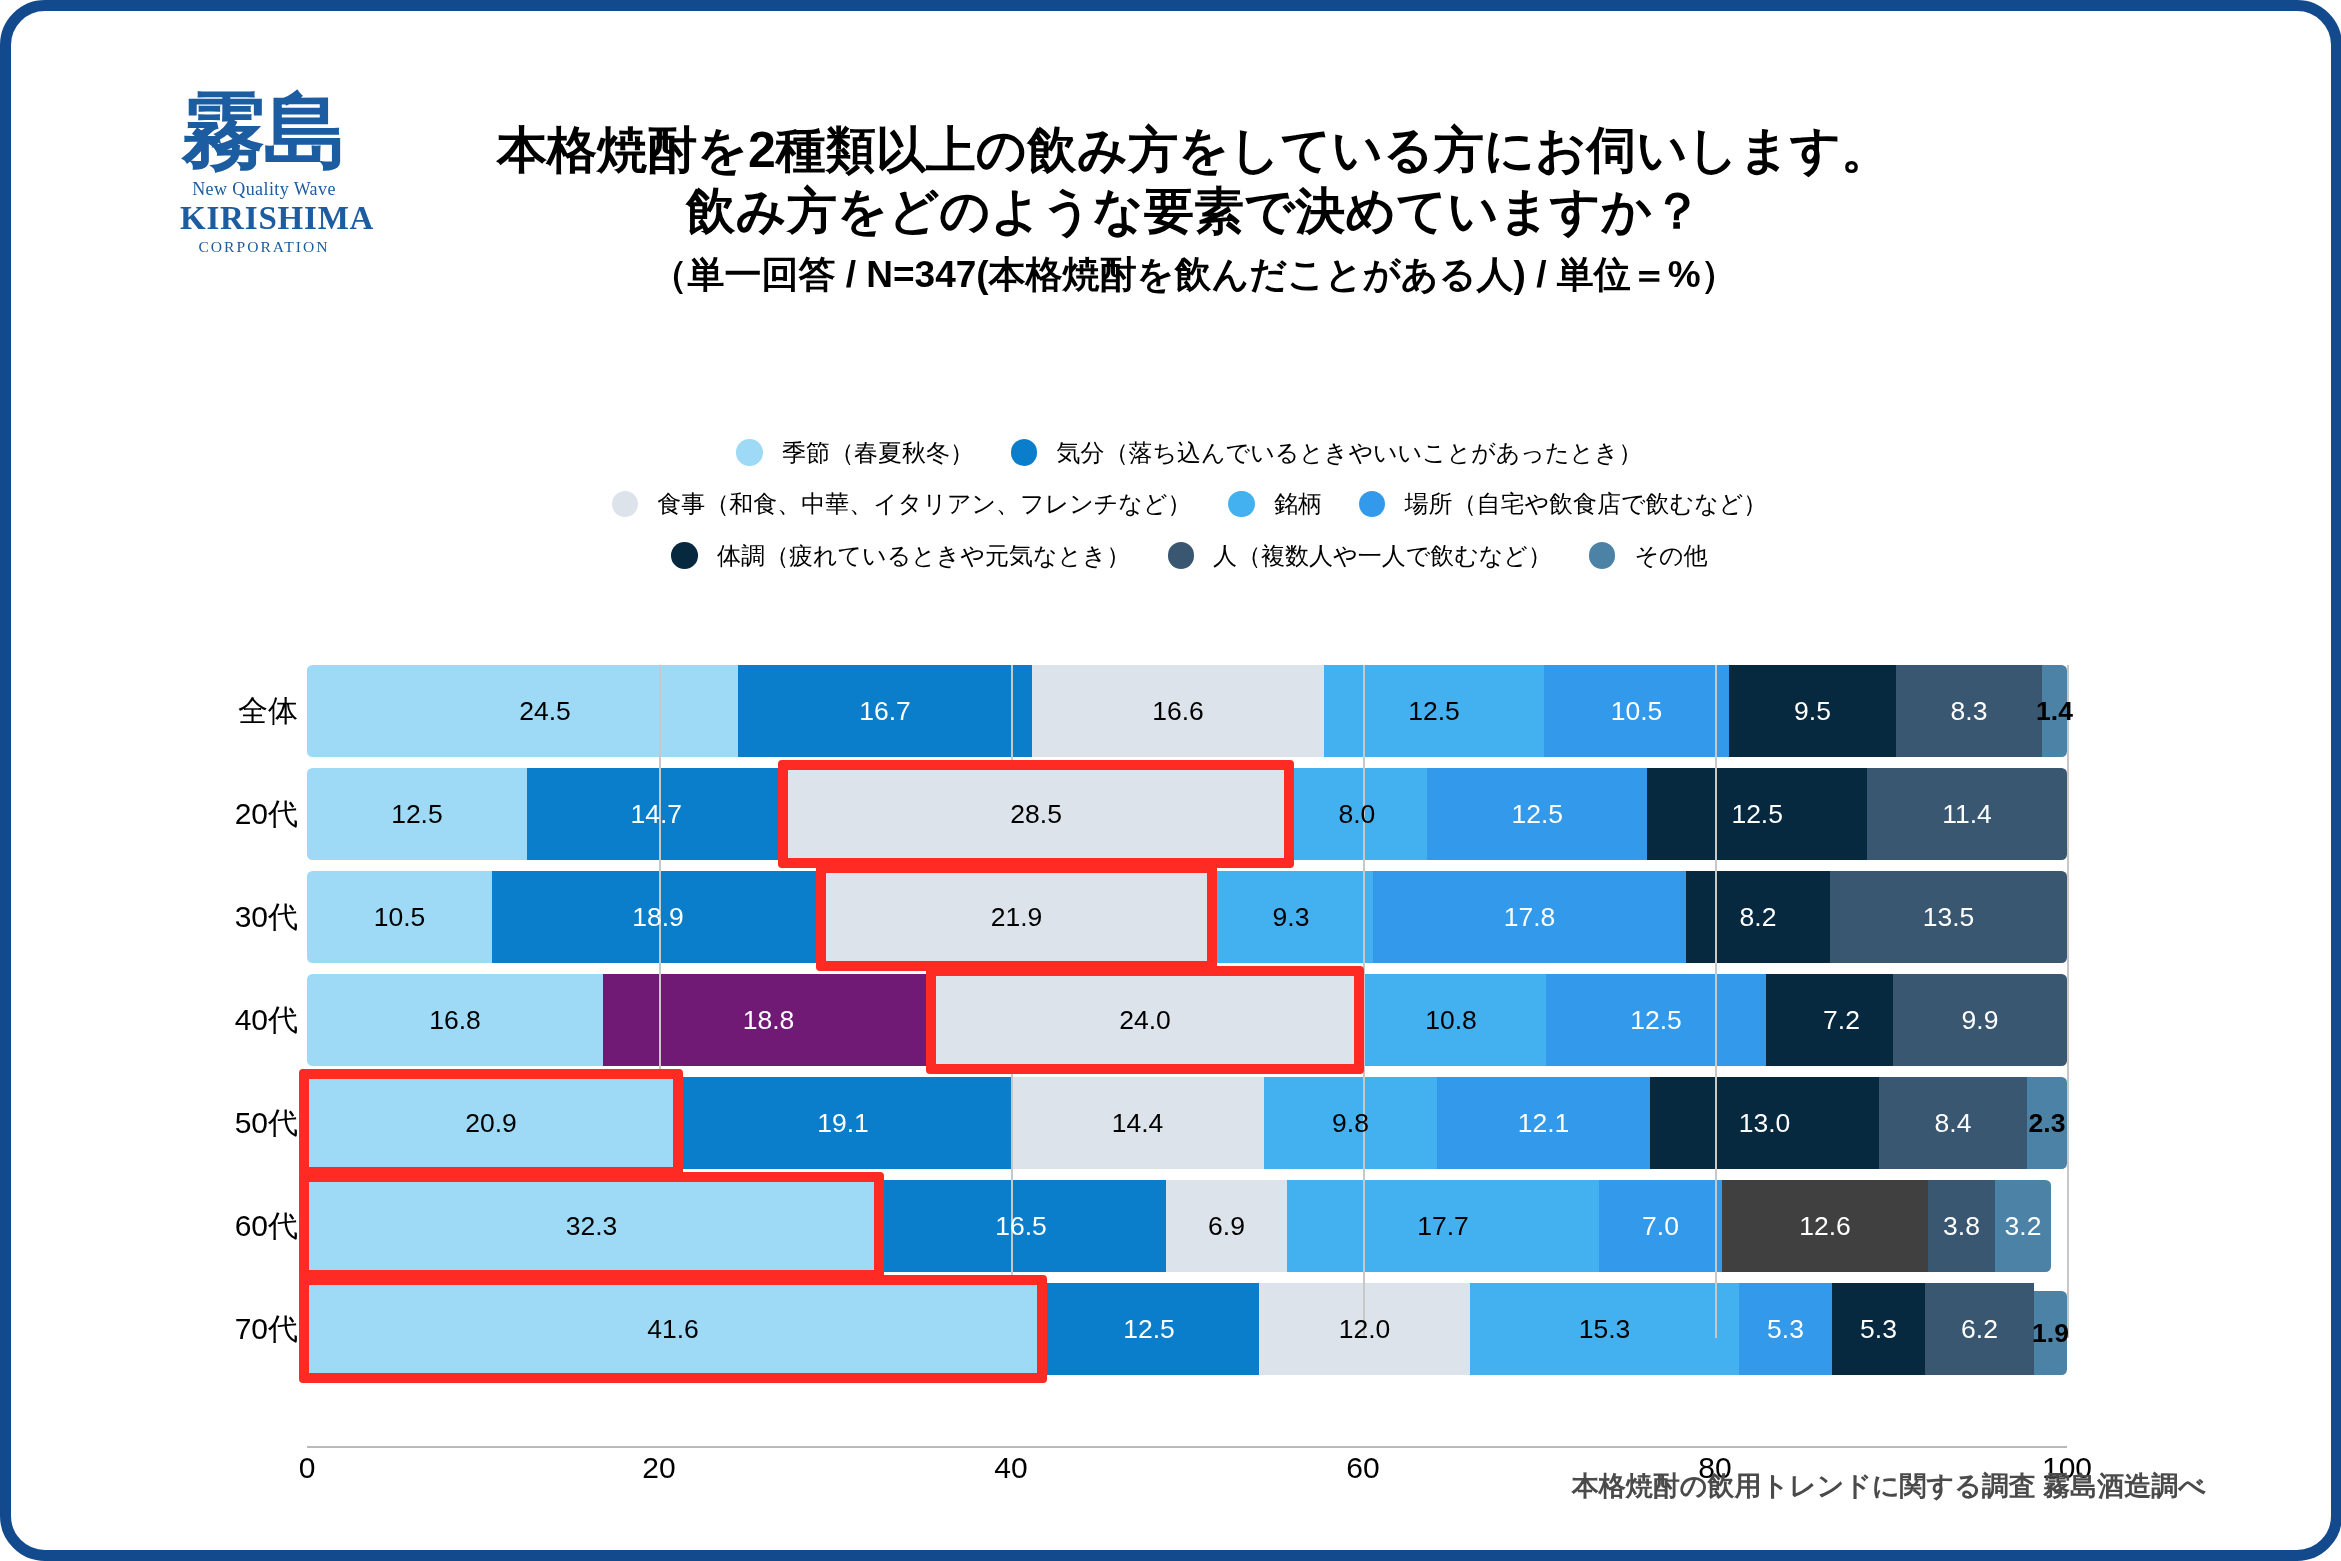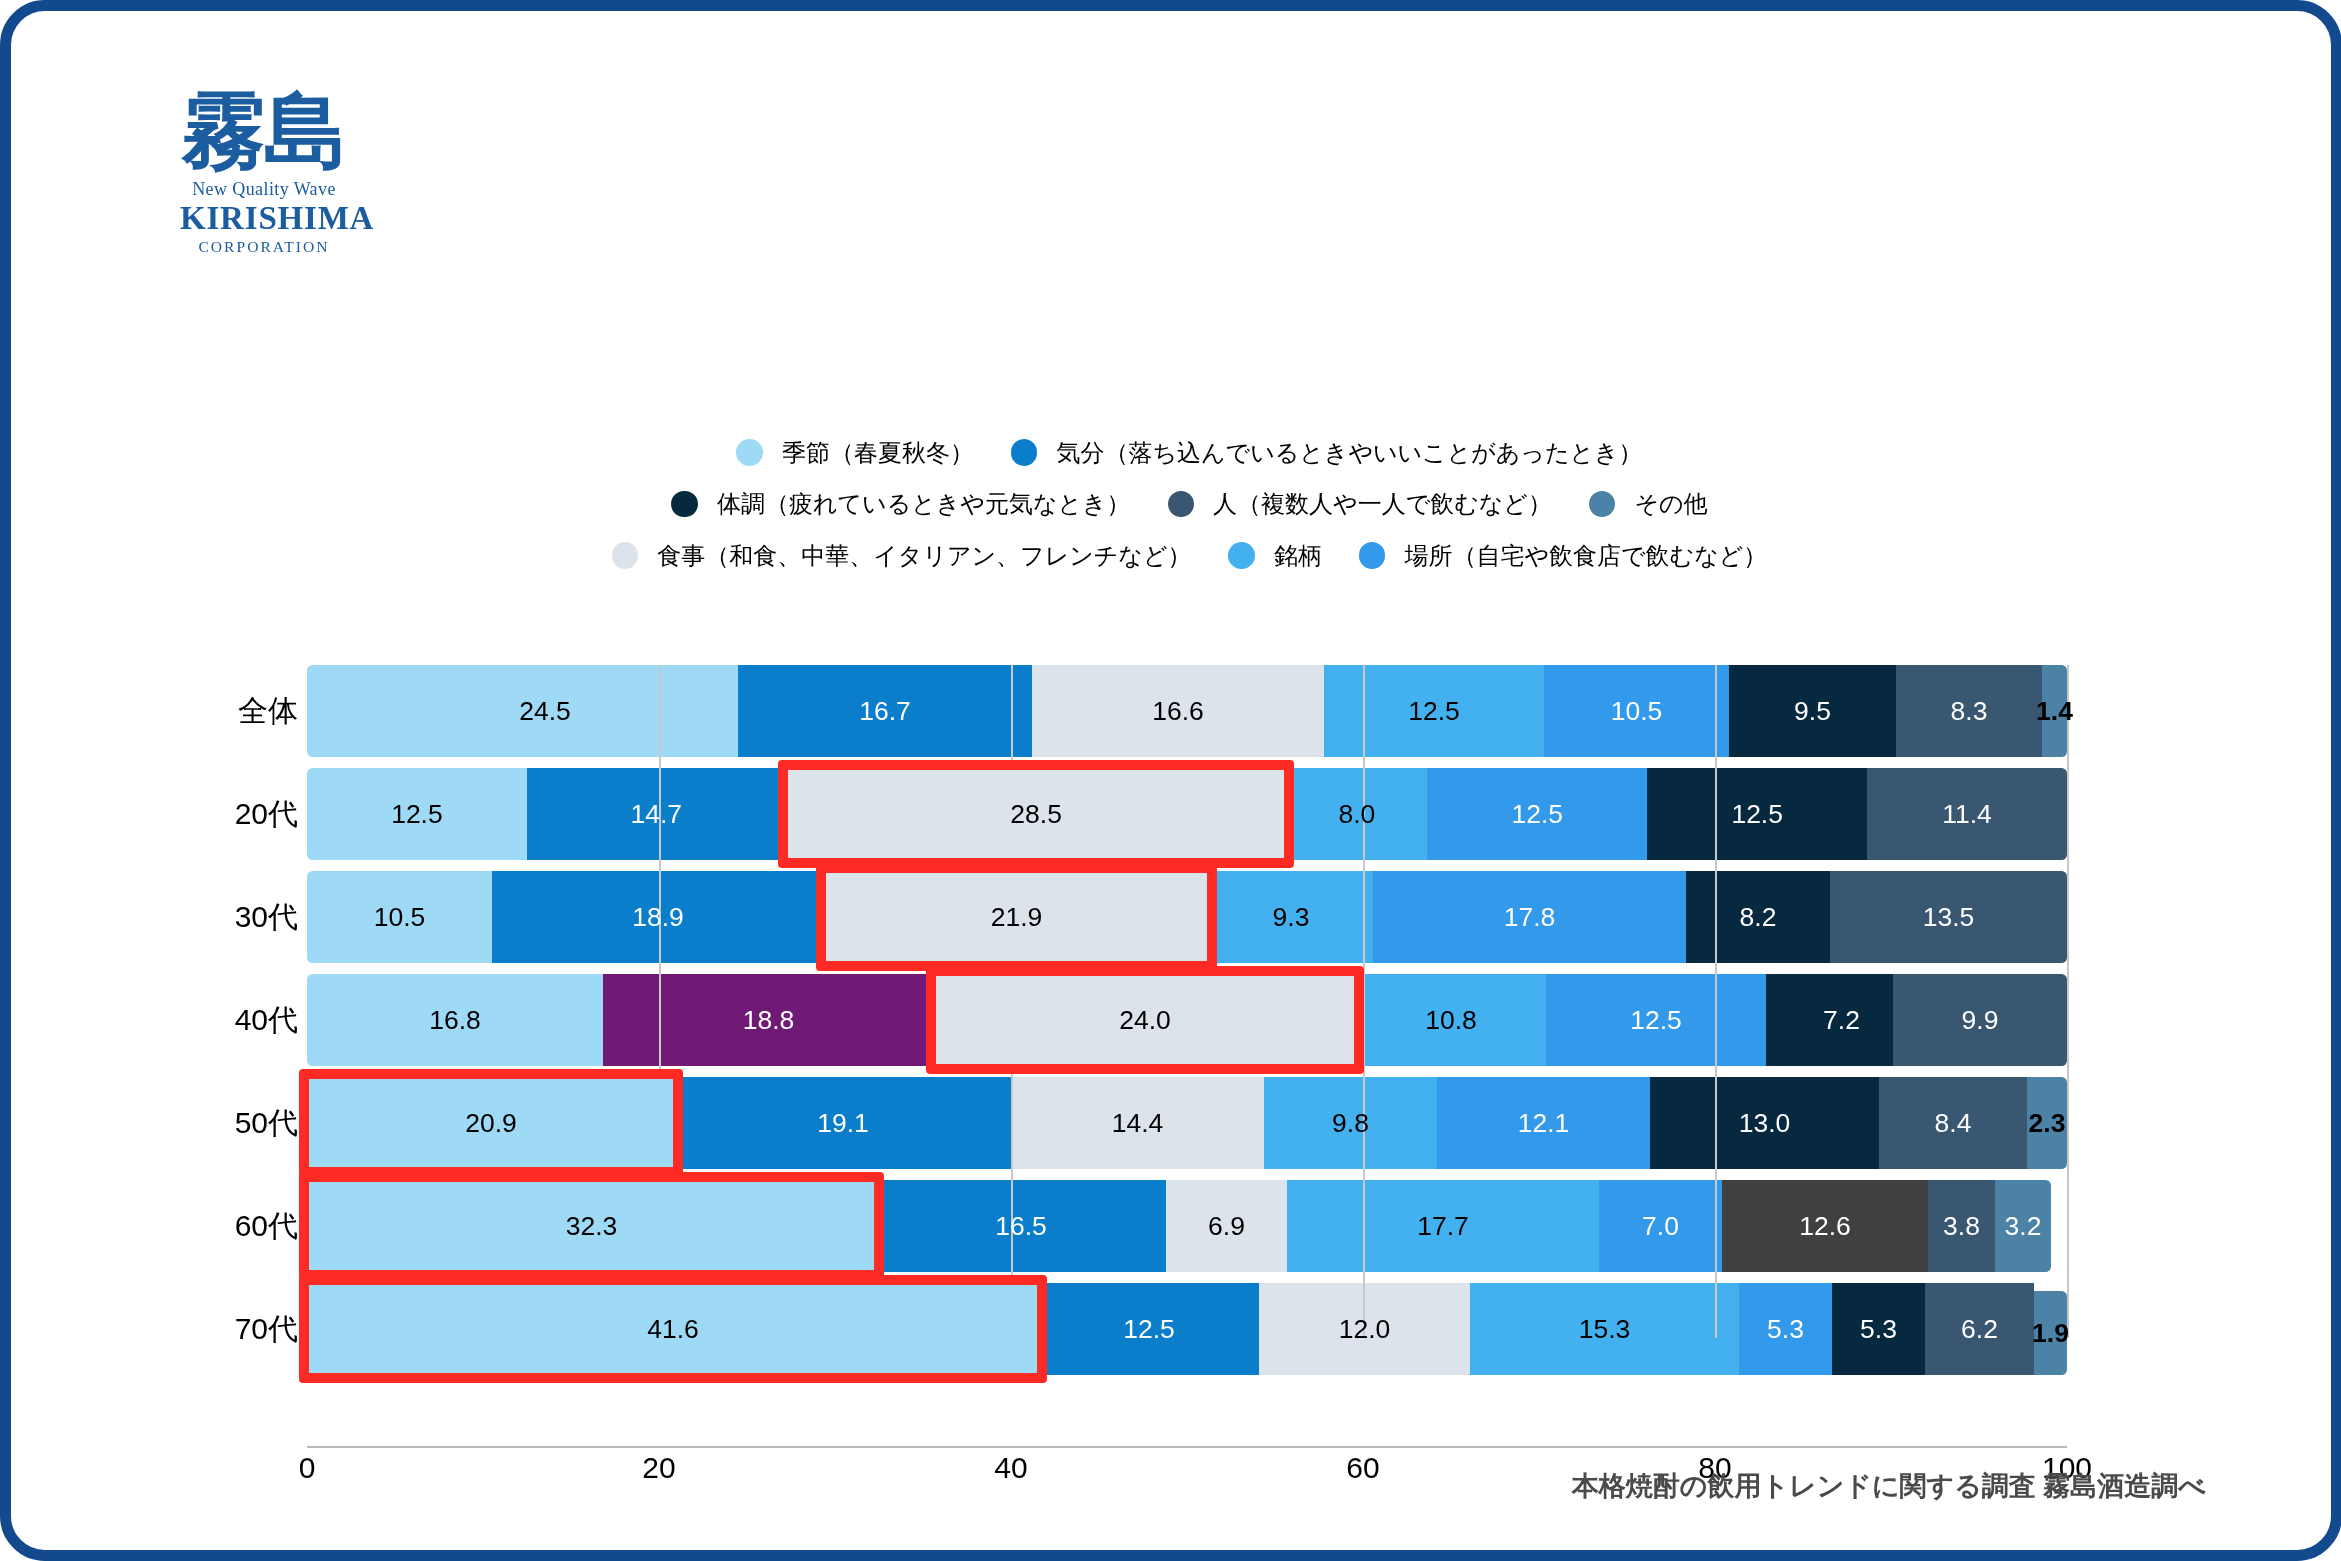--- a/index.html
+++ b/index.html
@@ -86,58 +86,63 @@
 
 <div id="frame">
 
   <div id="logo">
     <div id="logo-mark">霧島</div>
     <div id="logo-tag">New Quality Wave</div>
     <div id="logo-name">KIRISHIMA</div>
     <div id="logo-corp">CORPORATION</div>
   </div>
 
+  <div id="title-block">
+    <div class="title-line">本格焼酎を2種類以上の飲み方をしている方にお伺いします。</div>
+    <div class="title-line">飲み方をどのような要素で決めていますか？</div>
+    <div class="title-sub">（単一回答 / N=347(本格焼酎を飲んだことがある人) / 単位＝%）</div>
+  </div>
 
   <div id="legend">
       <div class="legend-row">
         <div class="legend-item">
           <span class="legend-dot" style="background: rgb(158, 217, 245);"></span>
           <span class="legend-label">季節（春夏秋冬）</span>
         </div>
         <div class="legend-item">
           <span class="legend-dot" style="background: rgb(11, 126, 203);"></span>
           <span class="legend-label">気分（落ち込んでいるときやいいことがあったとき）</span>
         </div>
       </div>
       <div class="legend-row">
         <div class="legend-item">
+          <span class="legend-dot" style="background: rgb(221, 227, 234);"></span>
+          <span class="legend-label">食事（和食、中華、イタリアン、フレンチなど）</span>
+        </div>
+        <div class="legend-item">
+          <span class="legend-dot" style="background: rgb(67, 176, 239);"></span>
+          <span class="legend-label">銘柄</span>
+        </div>
+        <div class="legend-item">
+          <span class="legend-dot" style="background: rgb(51, 153, 234);"></span>
+          <span class="legend-label">場所（自宅や飲食店で飲むなど）</span>
+        </div>
+      </div>
+      <div class="legend-row">
+        <div class="legend-item">
           <span class="legend-dot" style="background: rgb(7, 41, 63);"></span>
           <span class="legend-label">体調（疲れているときや元気なとき）</span>
         </div>
         <div class="legend-item">
           <span class="legend-dot" style="background: rgb(58, 87, 114);"></span>
           <span class="legend-label">人（複数人や一人で飲むなど）</span>
         </div>
         <div class="legend-item">
           <span class="legend-dot" style="background: rgb(75, 130, 165);"></span>
           <span class="legend-label">その他</span>
-        </div>
-      </div>
-      <div class="legend-row">
-        <div class="legend-item">
-          <span class="legend-dot" style="background: rgb(221, 227, 234);"></span>
-          <span class="legend-label">食事（和食、中華、イタリアン、フレンチなど）</span>
-        </div>
-        <div class="legend-item">
-          <span class="legend-dot" style="background: rgb(67, 176, 239);"></span>
-          <span class="legend-label">銘柄</span>
-        </div>
-        <div class="legend-item">
-          <span class="legend-dot" style="background: rgb(51, 153, 234);"></span>
-          <span class="legend-label">場所（自宅や飲食店で飲むなど）</span>
         </div>
       </div>
     </div>
 
   <div id="chart">
     <div class="plot-rows" id="plot-rows">
         <div class="row">
           <div class="row-label">全体</div>
           <div class="bar">
             <div class="seg" style="width: 431px; background: rgb(158, 217, 245); color: rgb(0, 0, 0); padding-left: 45px;">

